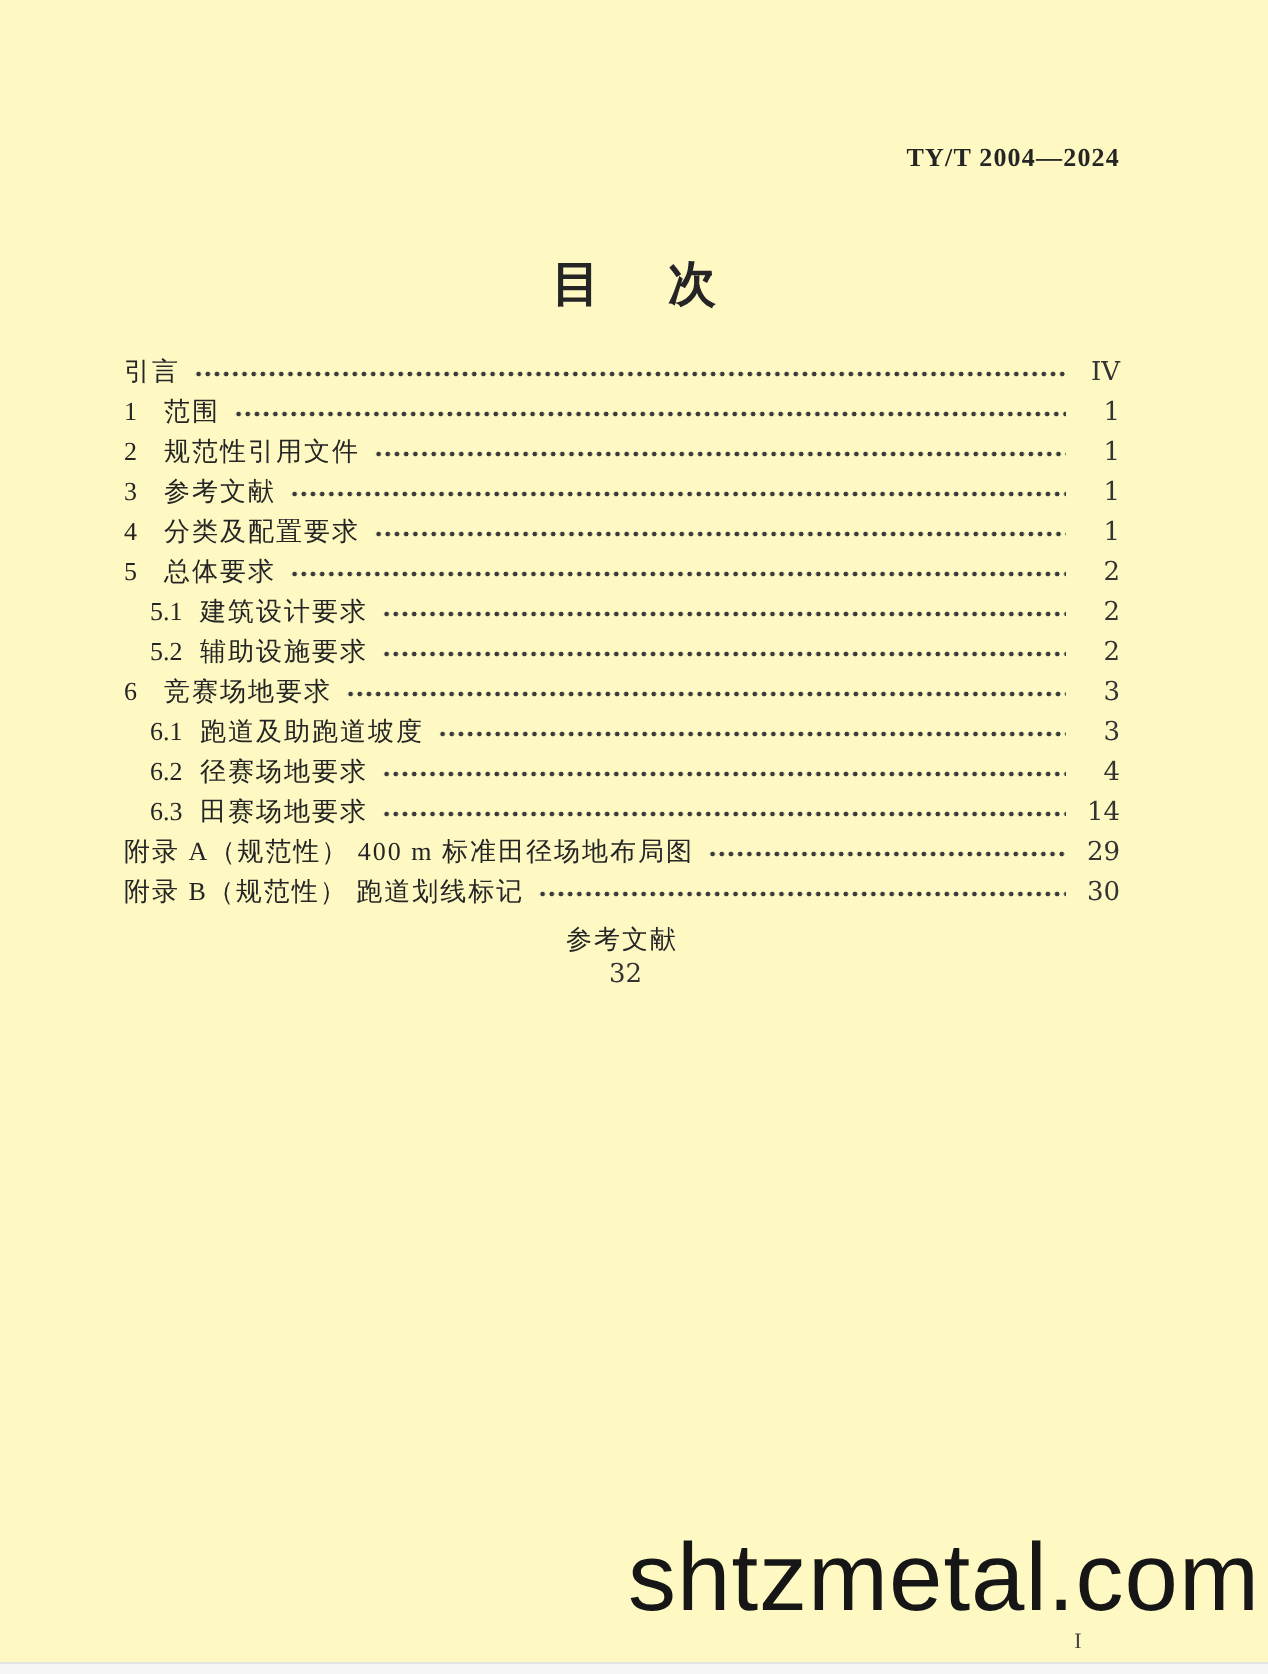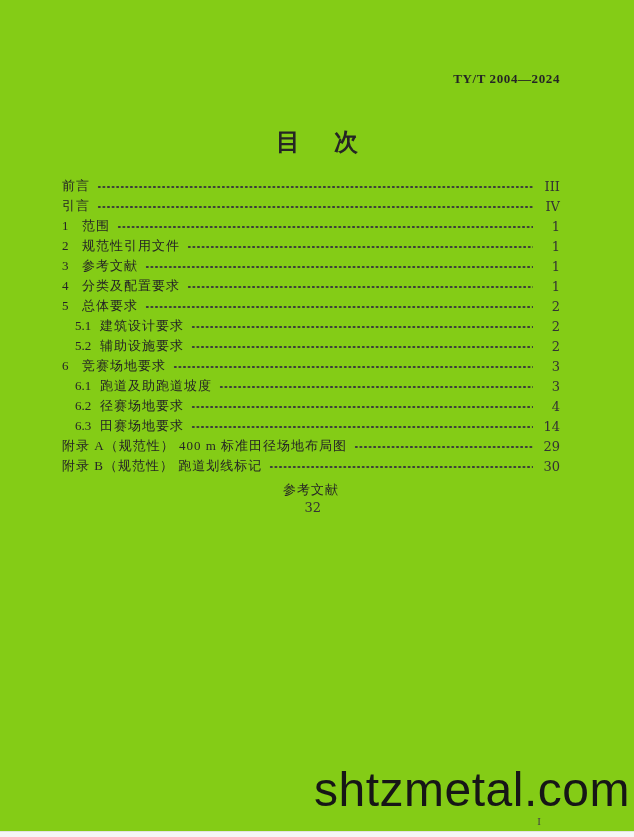--- a/index.html
+++ b/index.html
@@ -1,19 +1,19 @@
 <!DOCTYPE html>
 <html><head>
 <meta charset="utf-8">
 <style>
   html, body { margin: 0; padding: 0; background: #ffffff; }
   .page {
     position: relative;
     width: 634px; height: 837px;
-    background: #84cc16;
+    background: #fef9c3;
     overflow: hidden;
     font-family: "Liberation Serif", "DejaVu Serif", serif;
     color: #252525;
   }
 
   .std-number {
     position: absolute;
     top: 71px; right: 74px;
     font-size: 13px;
     font-weight: bold;
@@ -105,26 +105,20 @@
 
   <div class="std-number">TY/T 2004—2024</div>
 
   <div class="doc-title">
     <span>目次</span>
   </div>
 
   <div class="toc" id="toc-list">
       <div class="row lv0">
 
-    <span class="label">前言</span>
-    <span class="leader"></span>
-    <span class="pg">III</span>
-  </div>
-      <div class="row lv0">
-
     <span class="label">引言</span>
     <span class="leader"></span>
     <span class="pg">IV</span>
   </div>
       <div class="row lv1">
     <span class="num">1</span>
     <span class="label">范围</span>
     <span class="leader"></span>
     <span class="pg">1</span>
   </div>

